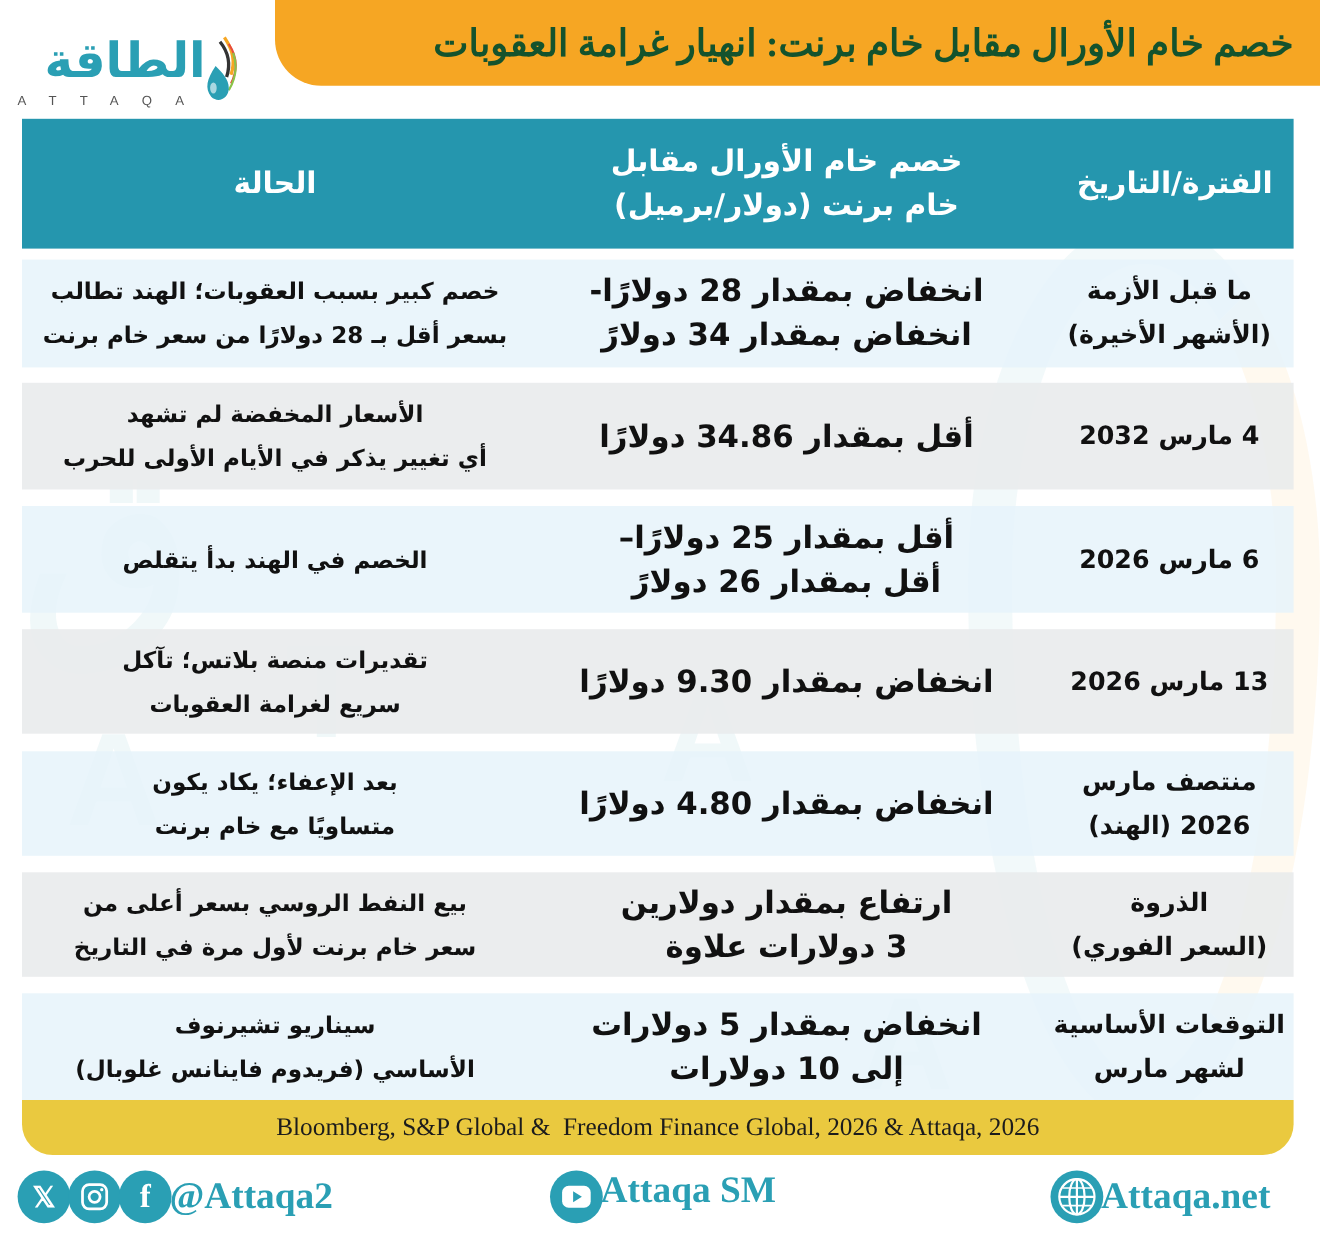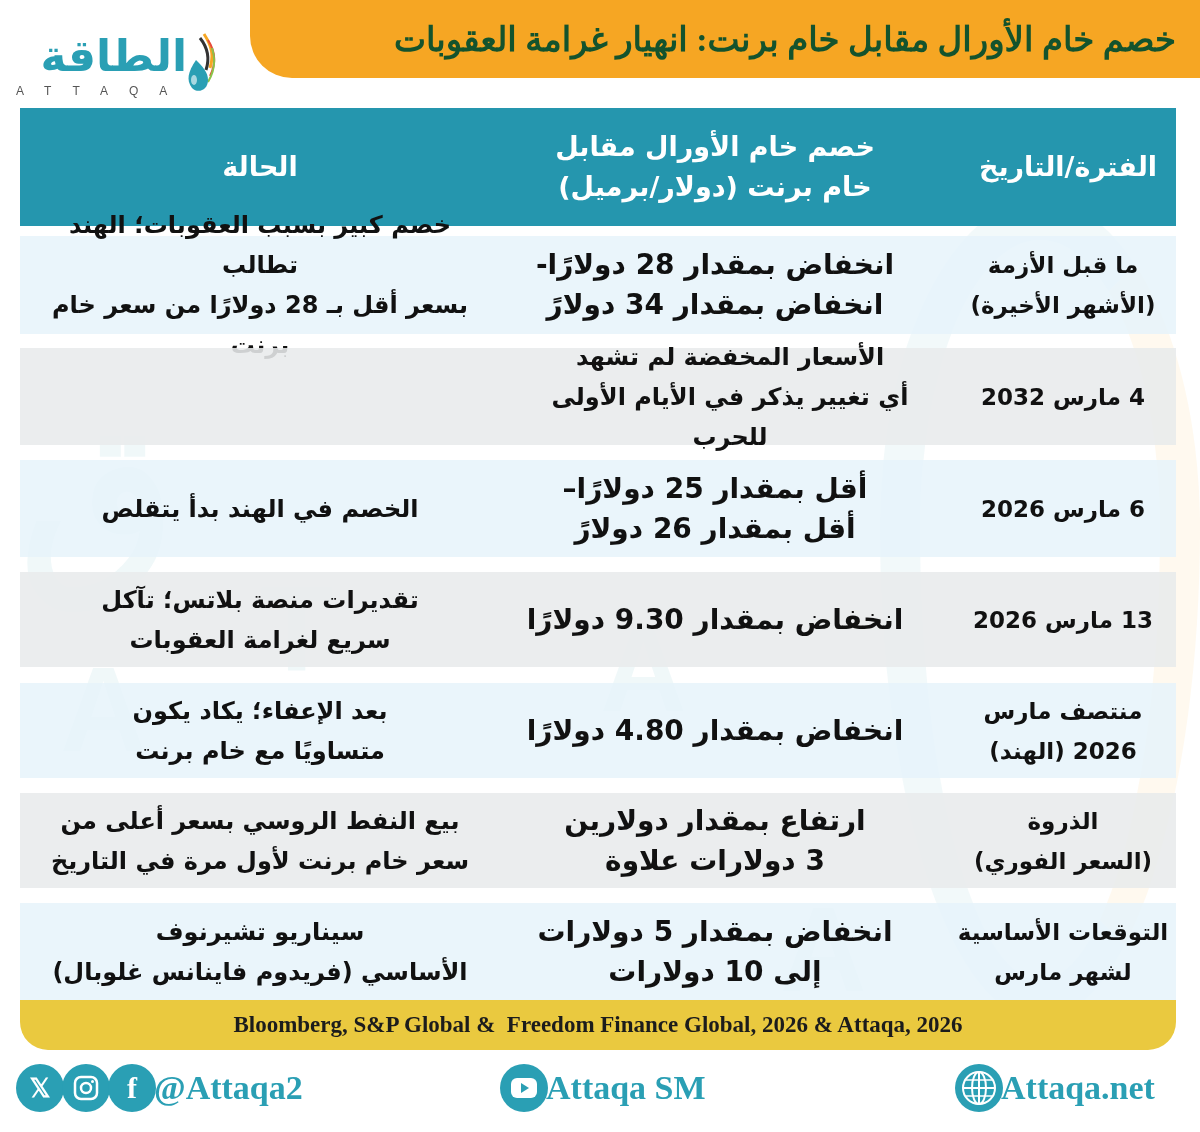--- a/index.html
+++ b/index.html
@@ -48,61 +48,61 @@
   .thead {
     height: 118px; background: #2596ae; display: flex; flex-direction: row-reverse;
     align-items: center;
   }
   .th {
     color: #ffffff; font-weight: bold; font-size: 27px; direction: rtl; text-align: center;
     line-height: 40px;
   }
   .c-date { width: 226px; }
   .c-disc { width: 470px; }
-  .c-stat { width: 460px; padding-left: 20px; }
+  .c-stat { width: 460px; }
   .th.c-date { padding-left: 10px; }
 
   .row {
     position: absolute; left: 0; width: 1156px; display: flex; flex-direction: row-reverse;
     align-items: center;
   }
   .row.blue { background: rgba(230, 243, 250, 0.85); }
   .row.gray { background: rgba(232, 234, 236, 0.88); }
   .td {
     direction: rtl; text-align: center; color: #111; font-weight: bold; font-size: 22px;
     line-height: 40px; white-space: pre-line;
   }
   .td.c-date { font-size: 23px; font-family: "DejaVu Sans", sans-serif; }
   .td.c-disc { font-size: 28px; }
-  .td.c-stat { font-size: 24px; }
+  .td.c-stat { font-size: 21px; }
 
   
   .source {
     position: absolute; left: 20px; top: 1000px; width: 1156px; height: 50px;
     background: #eac93f; border-radius: 0 0 28px 28px; z-index: 2;
     display: flex; align-items: center; justify-content: center;
   }
   .source-text {
-    font-family: "Liberation Serif", serif; font-weight: bold; font-size: 23px; color: #1c1c1c;
+    font-family: "Liberation Serif", serif; font-weight: normal; font-size: 23px; color: #1c1c1c;
     white-space: pre;
   }
 
   
   .footer { position: absolute; left: 0; top: 1058px; width: 1200px; height: 60px; z-index: 2; }
   .social { position: absolute; left: 16px; top: 6px; display: flex; align-items: center; }
   .circle {
     width: 48px; height: 48px; border-radius: 50%; background: #2a9fb4; color: #fff;
     display: flex; align-items: center; justify-content: center; margin-right: -2px;
     font-family: "Liberation Sans", sans-serif; font-weight: bold; font-size: 26px;
   }
   .handle {
     font-family: "Liberation Serif", serif; font-weight: bold; font-size: 34px; color: #2a9fb4;
     white-space: nowrap;
   }
-  .yt { position: absolute; left: 500px; top: 6px; display: flex; align-items: center; }
+  .yt { position: absolute; left: 500px; top: 6px; display: flex; align-items: flex-start; }
   .web { position: absolute; left: 955px; top: 6px; display: flex; align-items: center; text-align: right; }
 </style>
 </head>
 <body>
 
 <div class="watermark">
   <div class="wm-drop"></div>
   <div class="wm-letter" style="left:20px;top:380px;font-size:200px;">ق</div>
   <div class="wm-letter" style="left:60px;top:640px;">A</div>
   <div class="wm-letter" style="left:260px;top:560px;">T</div>
@@ -140,20 +140,21 @@
     <div class="td c-date">ما قبل الأزمة
 (الأشهر الأخيرة)</div>
     <div class="td c-disc">انخفاض بمقدار 28 دولارًا-
 انخفاض بمقدار 34 دولارً</div>
     <div class="td c-stat">خصم كبير بسبب العقوبات؛ الهند تطالب
 بسعر أقل بـ 28 دولارًا من سعر خام برنت</div>
   </div>
 
   <div class="row gray" style="top:240px;height:97px;">
     <div class="td c-date">4 مارس 2032</div>
+    <div class="td c-disc">أقل بمقدار 34.86 دولارًا</div>
     <div class="td c-stat">الأسعار المخفضة لم تشهد
 أي تغيير يذكر في الأيام الأولى للحرب</div>
   </div>
 
   <div class="row blue" style="top:352px;height:97px;">
     <div class="td c-date">6 مارس 2026</div>
     <div class="td c-disc">أقل بمقدار 25 دولارًا–
 أقل بمقدار 26 دولارً</div>
     <div class="td c-stat">الخصم في الهند بدأ يتقلص</div>
   </div>

